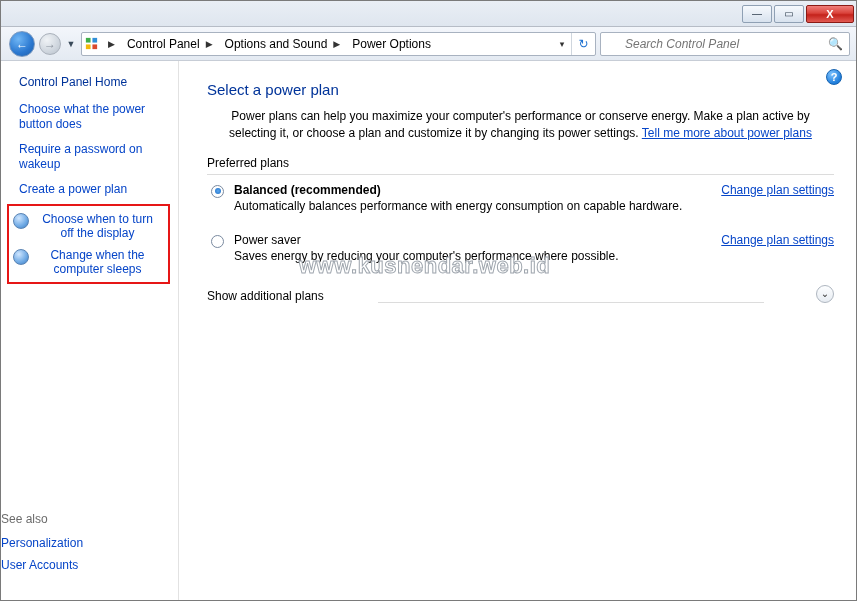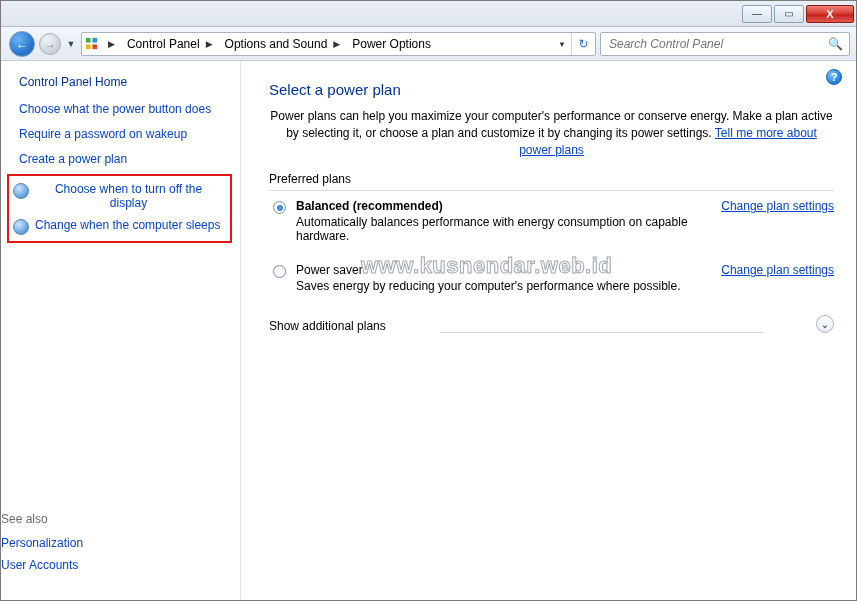--- a/index.html
+++ b/index.html
@@ -88,30 +88,30 @@
     width:24px;height:22px;border-left:1px solid #cfd6de;
     display:flex;align-items:center;justify-content:center;color:#1b6fd0;
   }
   .search {
     width:250px;height:24px;border:1px solid #a8b2c0;border-radius:2px;
     background:#fff;display:flex;align-items:center;padding:0 6px;
     color:#777;font-style:italic;
     position:relative;
   }
   .search input {
-    border:none;outline:none;width:100%;font-style:italic;color:#777;font-size:12px;background:transparent;
+    border:none;outline:none;width:100%;font-style:italic;color:#777;font-size:12px;background:transparent;margin-left:16px;
   }
   .search .mag { position:absolute; right:6px; color:#1b6fd0;font-style:normal;}
   
   .body {
     display:flex;
     height: calc(601px - 26px - 34px - 2px);
   }
   .sidebar {
-    width:240px;
+    width:178px;
     background:#fff;
     border-right:1px solid #e2e2e2;
     padding:14px 0 10px 0;
     display:flex;flex-direction:column;
     position:relative;
   }
   .sidehead { color:#003399; padding:0 18px 8px 18px; }
   .sidelinks a {
     display:block;
     color:#0645c8;

